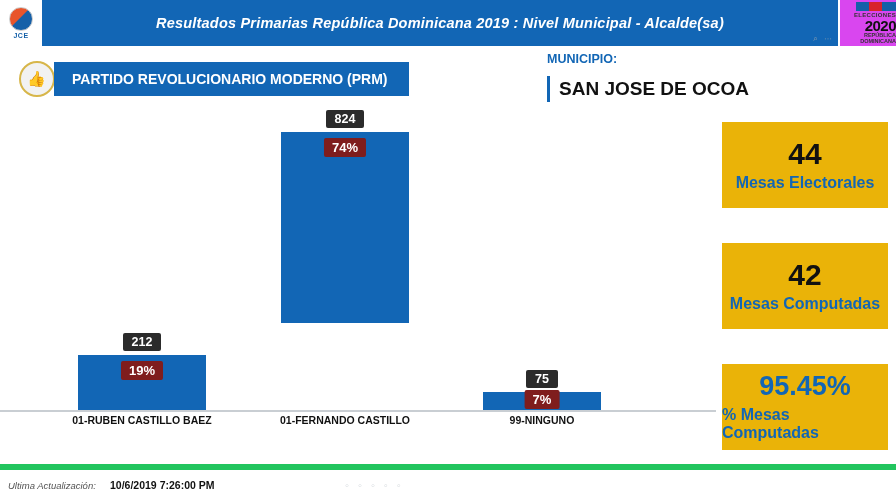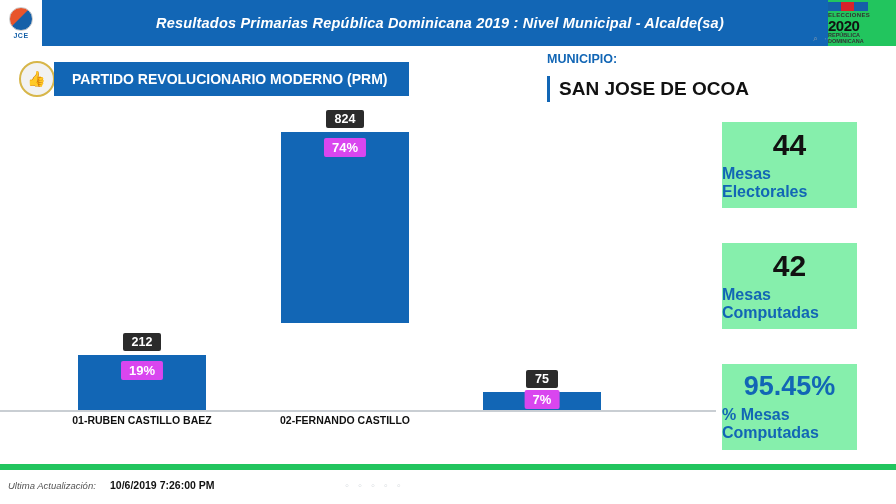--- a/index.html
+++ b/index.html
@@ -30,22 +30,22 @@
   .jce-text{font-size:7px;font-weight:bold;color:#1560a8;letter-spacing:.5px;margin-top:1px;}
   .title-bar{
     position:absolute;left:42px;top:0;width:796px;height:46px;
     background:#1266b5;display:flex;align-items:center;justify-content:center;
   }
   .title-bar span{
     color:#ffffff;font-size:14.5px;font-weight:bold;font-style:italic;
     letter-spacing:.2px;
   }
   .elec-logo{
-    position:absolute;right:0;top:0;width:68px;height:46px;background:#22c55e;
-    display:flex;flex-direction:column;align-items:flex-start;justify-content:center;
+    position:absolute;right:0;top:0;width:56px;height:46px;background:#d946ef;
+    display:flex;flex-direction:column;align-items:flex-end;justify-content:center;
     line-height:1;
   }
   .elec-flag{display:flex;height:9px;width:40px;margin-bottom:1px;}
   .elec-flag i{display:block;height:9px;}
   .el-1{width:13px;background:#1560a8;}
   .el-2{width:13px;background:#d8232a;}
   .el-3{width:14px;background:#1560a8;}
   .elec-l1{font-size:6px;font-weight:bold;color:#333;letter-spacing:.3px;}
   .elec-l2{font-size:15px;font-weight:bold;color:#111;letter-spacing:-.5px;}
   .elec-l3{font-size:5.5px;font-weight:bold;color:#333;}
@@ -100,31 +100,31 @@
   }
   .bar{
     background:#1266b5;width:100%;position:relative;
   }
   .count-badge{
     background:#2b2b2b;color:#ffffff;font-size:12.5px;font-weight:bold;
     padding:2px 9px;border-radius:2px;margin-bottom:4px;display:inline-block;
   }
   .pct-badge{
     position:absolute;left:50%;transform:translateX(-50%);top:6px;
-    background:#d946ef;color:#ffffff;font-size:13px;font-weight:bold;
+    background:#7f1d1d;color:#ffffff;font-size:13px;font-weight:bold;
     padding:2px 8px;border-radius:2px;white-space:nowrap;
   }
   .cat-label{
     position:absolute;top:304px;font-size:10.5px;font-weight:bold;color:#111;
     text-align:center;white-space:nowrap;
   }
 
   
   .card{
-    position:absolute;left:722px;width:135px;background:#86efac;
+    position:absolute;left:722px;width:166px;background:#eab308;
     display:flex;flex-direction:column;align-items:center;justify-content:center;
   }
   .card .num{font-size:30px;font-weight:bold;color:#111;line-height:1.05;}
   .card .num.accent{font-size:27px;color:#1266b5;}
   .card .cap{font-size:16px;font-weight:bold;color:#1266b5;margin-top:5px;}
   #card-1{top:122px;height:86px;}
   #card-2{top:243px;height:86px;}
   #card-3{top:364px;height:86px;}
 
   
@@ -199,28 +199,29 @@
     </div>
   </div>
   <div class="cat-label" style="left:38px;width:208px;">01-RUBEN CASTILLO BAEZ</div>
 
   <div class="bar-group" id="bg-1" style="left:281px;width:128px;height:300px;justify-content:flex-start;">
     <div class="count-badge">824</div>
     <div class="bar" style="height: 191px; background: rgb(18, 102, 181);">
       <div class="pct-badge">74%</div>
     </div>
   </div>
-  <div class="cat-label" style="left:241px;width:208px;">02-FERNANDO CASTILLO</div>
+  <div class="cat-label" style="left:241px;width:208px;">01-FERNANDO CASTILLO</div>
 
   <div class="bar-group" id="bg-2" style="left:483px;width:118px;height:300px;justify-content:flex-end;">
     <div class="count-badge">75</div>
     <div class="bar" style="height: 18px; background: rgb(18, 102, 181);">
       <div class="pct-badge" style="top:-2px;">7%</div>
     </div>
   </div>
+  <div class="cat-label" style="left:448px;width:188px;">99-NINGUNO</div>
 </div>
 
 <div class="card" id="card-1">
   <div class="num">44</div>
   <div class="cap">Mesas Electorales</div>
 </div>
 <div class="card" id="card-2">
   <div class="num">42</div>
   <div class="cap">Mesas Computadas</div>
 </div>

